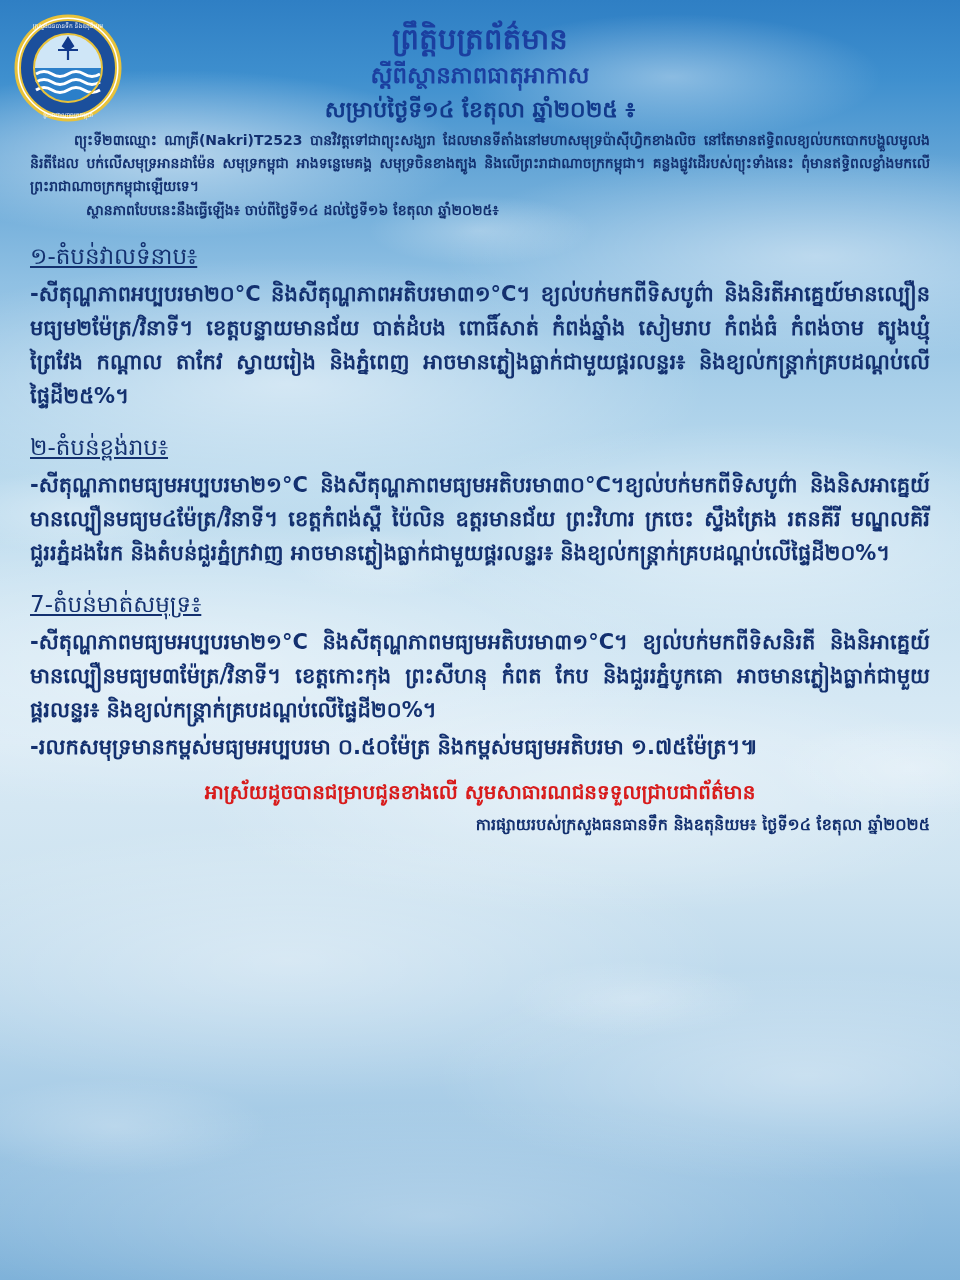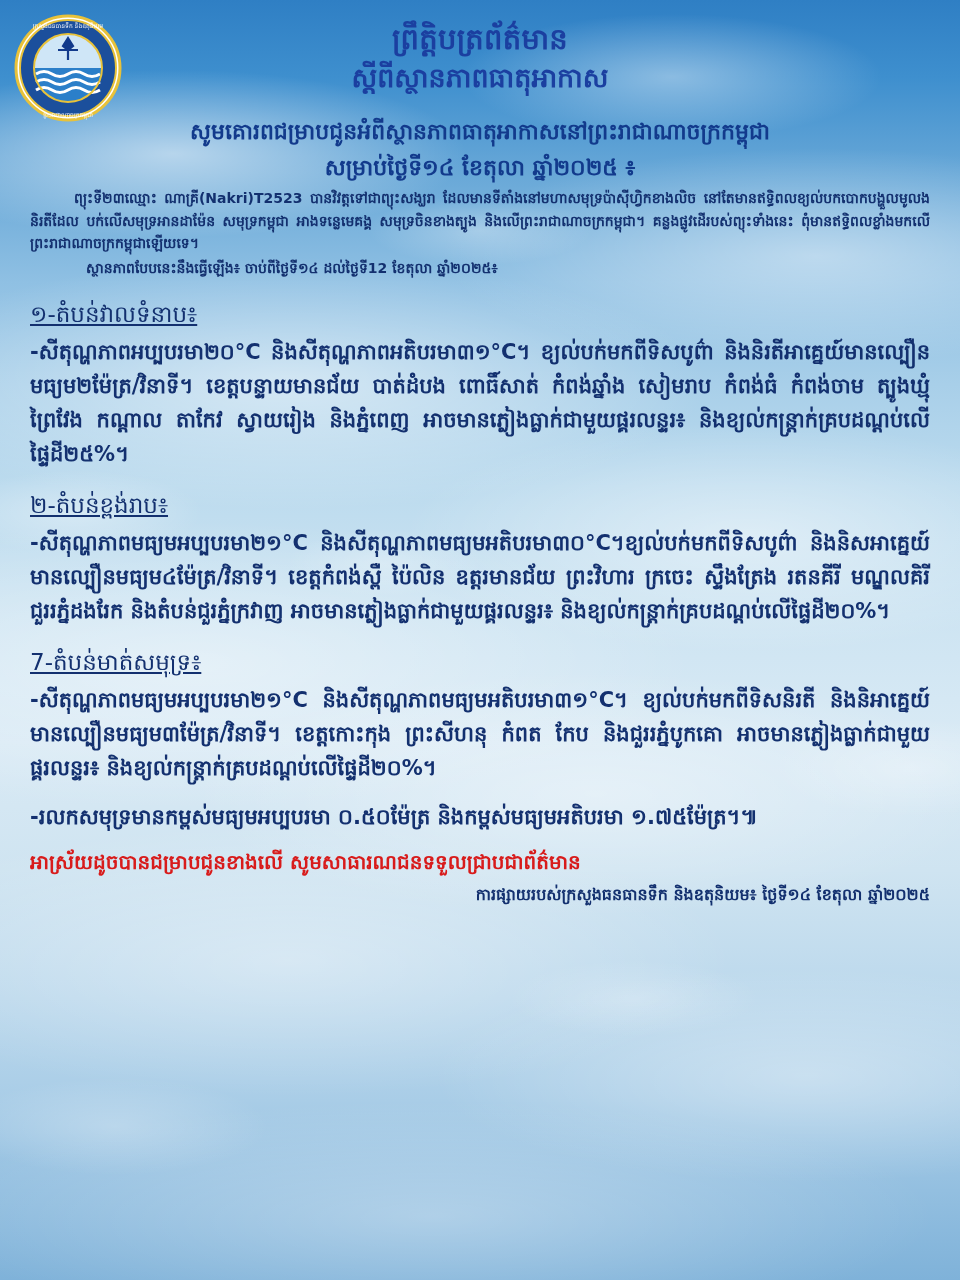--- a/index.html
+++ b/index.html
@@ -82,21 +82,21 @@
   }
   .title-1 {
     color: #1b3fa0;
     font-size: 29px;
     line-height: 1.35;
     font-weight: bold;
     letter-spacing: .3px;
   }
   .title-2 {
     color: #1b3fa0;
-    font-size: 27px;
+    font-size: 23px;
     line-height: 1.4;
     font-weight: bold;
   }
   .lead {
     color: #123a8c;
     font-size: 22px;
     line-height: 1.55;
     text-align: center;
     margin-top: 18px;
     font-weight: bold;
@@ -127,30 +127,30 @@
     line-height: 1.62;
     text-align: justify;
     text-align-last: left;
     margin-top: 2px;
     font-weight: bold;
   }
   .sea-line {
     color: #13306f;
     font-size: 21px;
     line-height: 1.6;
-    margin-top: 16px;
+    margin-top: 4px;
     text-align: justify;
     text-align-last: left;
     font-weight: bold;
   }
   .footer-red {
     color: #d81b1b;
     font-size: 20px;
     line-height: 1.5;
-    text-align: left;
+    text-align: center;
     margin-top: 12px;
     font-weight: bold;
   }
   .footer-blue {
     color: #13306f;
     font-size: 16px;
     line-height: 1.5;
     text-align: right;
     margin-top: 6px;
     font-weight: bold;
@@ -183,26 +183,25 @@
     </svg>
   </div>
 
   <div class="content">
 
     <div class="title-block">
       <div class="title-1">ព្រឹត្តិបត្រព័ត៌មាន</div>
       <div class="title-2">ស្ដីពីស្ថានភាពធាតុអាកាស</div>
     </div>
 
-    <div class="lead">សូមគោរពជម្រាបជូនអំពីស្ថានភាពធាតុអាកាសនៅព្រះរាជាណាចក្រកម្ពុជា</div>
     <div class="lead" style="margin-top:2px">សម្រាប់ថ្ងៃទី១៤ ខែតុលា ឆ្នាំ២០២៥ ៖</div>
 
     <div class="para">ព្យុះទី២៣ឈ្មោះ ណាគ្រី(Nakri)T2523 បានវិវត្តទៅជាព្យុះសង្ឃរា ដែលមានទីតាំងនៅមហាសមុទ្រប៉ាស៊ីហ្វិកខាងលិច នៅតែមានឥទ្ធិពលខ្យល់បកបោកបង្ហួលមូលងនិរតីដែល បក់លើសមុទ្រអានដាម៉ែន សមុទ្រកម្ពុជា អាងទន្លេមេគង្គ សមុទ្រចិនខាងត្បូង និងលើព្រះរាជាណាចក្រកម្ពុជា។ គន្លងផ្លូវដើរបស់ព្យុះទាំងនេះ ពុំមានឥទ្ធិពលខ្លាំងមកលើព្រះរាជាណាចក្រកម្ពុជាឡើយទេ។</div>
 
-    <div class="para center-ish">ស្ថានភាពបែបនេះនឹងធ្វើឡើង៖ ចាប់ពីថ្ងៃទី១៤ ដល់ថ្ងៃទី12 ខែតុលា ឆ្នាំ២០២៥៖</div>
+    <div class="para center-ish">ស្ថានភាពបែបនេះនឹងធ្វើឡើង៖ ចាប់ពីថ្ងៃទី១៤ ដល់ថ្ងៃទី១៦ ខែតុលា ឆ្នាំ២០២៥៖</div>
 
     <div class="section-head">១-តំបន់វាលទំនាប៖</div>
     <div class="section-body">-សីតុណ្ហភាពអប្បបរមា២០°C និងសីតុណ្ហភាពអតិបរមា៣១°C។ ខ្យល់បក់មកពីទិសបូព៌ា និងនិរតីអាគ្នេយ៍មានល្បឿនមធ្យម២ម៉ែត្រ/វិនាទី។ ខេត្តបន្ទាយមានជ័យ បាត់ដំបង ពោធិ៍សាត់ កំពង់ឆ្នាំង សៀមរាប កំពង់ធំ កំពង់ចាម ត្បូងឃ្មុំ ព្រៃវែង កណ្ដាល តាកែវ ស្វាយរៀង និងភ្នំពេញ អាចមានភ្លៀងធ្លាក់ជាមួយផ្គរលន្ទរ៖ និងខ្យល់កន្ត្រាក់គ្របដណ្ដប់លើផ្ទៃដី២៥%។</div>
 
     <div class="section-head">២-តំបន់ខ្ពង់រាប៖</div>
     <div class="section-body">-សីតុណ្ហភាពមធ្យមអប្បបរមា២១°C និងសីតុណ្ហភាពមធ្យមអតិបរមា៣០°C។ខ្យល់បក់មកពីទិសបូព៌ា និងនិសអាគ្នេយ៍មានល្បឿនមធ្យម៤ម៉ែត្រ/វិនាទី។ ខេត្តកំពង់ស្ពឺ ប៉ៃលិន ឧត្ដរមានជ័យ ព្រះវិហារ ក្រចេះ ស្ទឹងត្រែង រតនគីរី មណ្ឌលគិរី ជួររភ្នំដងរែក និងតំបន់ជួរភ្នំក្រវាញ អាចមានភ្លៀងធ្លាក់ជាមួយផ្គរលន្ទរ៖ និងខ្យល់កន្ត្រាក់គ្របដណ្ដប់លើផ្ទៃដី២០%។</div>
 
     <div class="section-head">7-តំបន់មាត់សមុទ្រ៖</div>
     <div class="section-body">-សីតុណ្ហភាពមធ្យមអប្បបរមា២១°C និងសីតុណ្ហភាពមធ្យមអតិបរមា៣១°C។ ខ្យល់បក់មកពីទិសនិរតី និងនិអាគ្នេយ៍មានល្បឿនមធ្យម៣ម៉ែត្រ/វិនាទី។ ខេត្តកោះកុង ព្រះសីហនុ កំពត កែប និងជួររភ្នំបូកគោ អាចមានភ្លៀងធ្លាក់ជាមួយផ្គរលន្ទរ៖ និងខ្យល់កន្ត្រាក់គ្របដណ្ដប់លើផ្ទៃដី២០%។</div>
 

